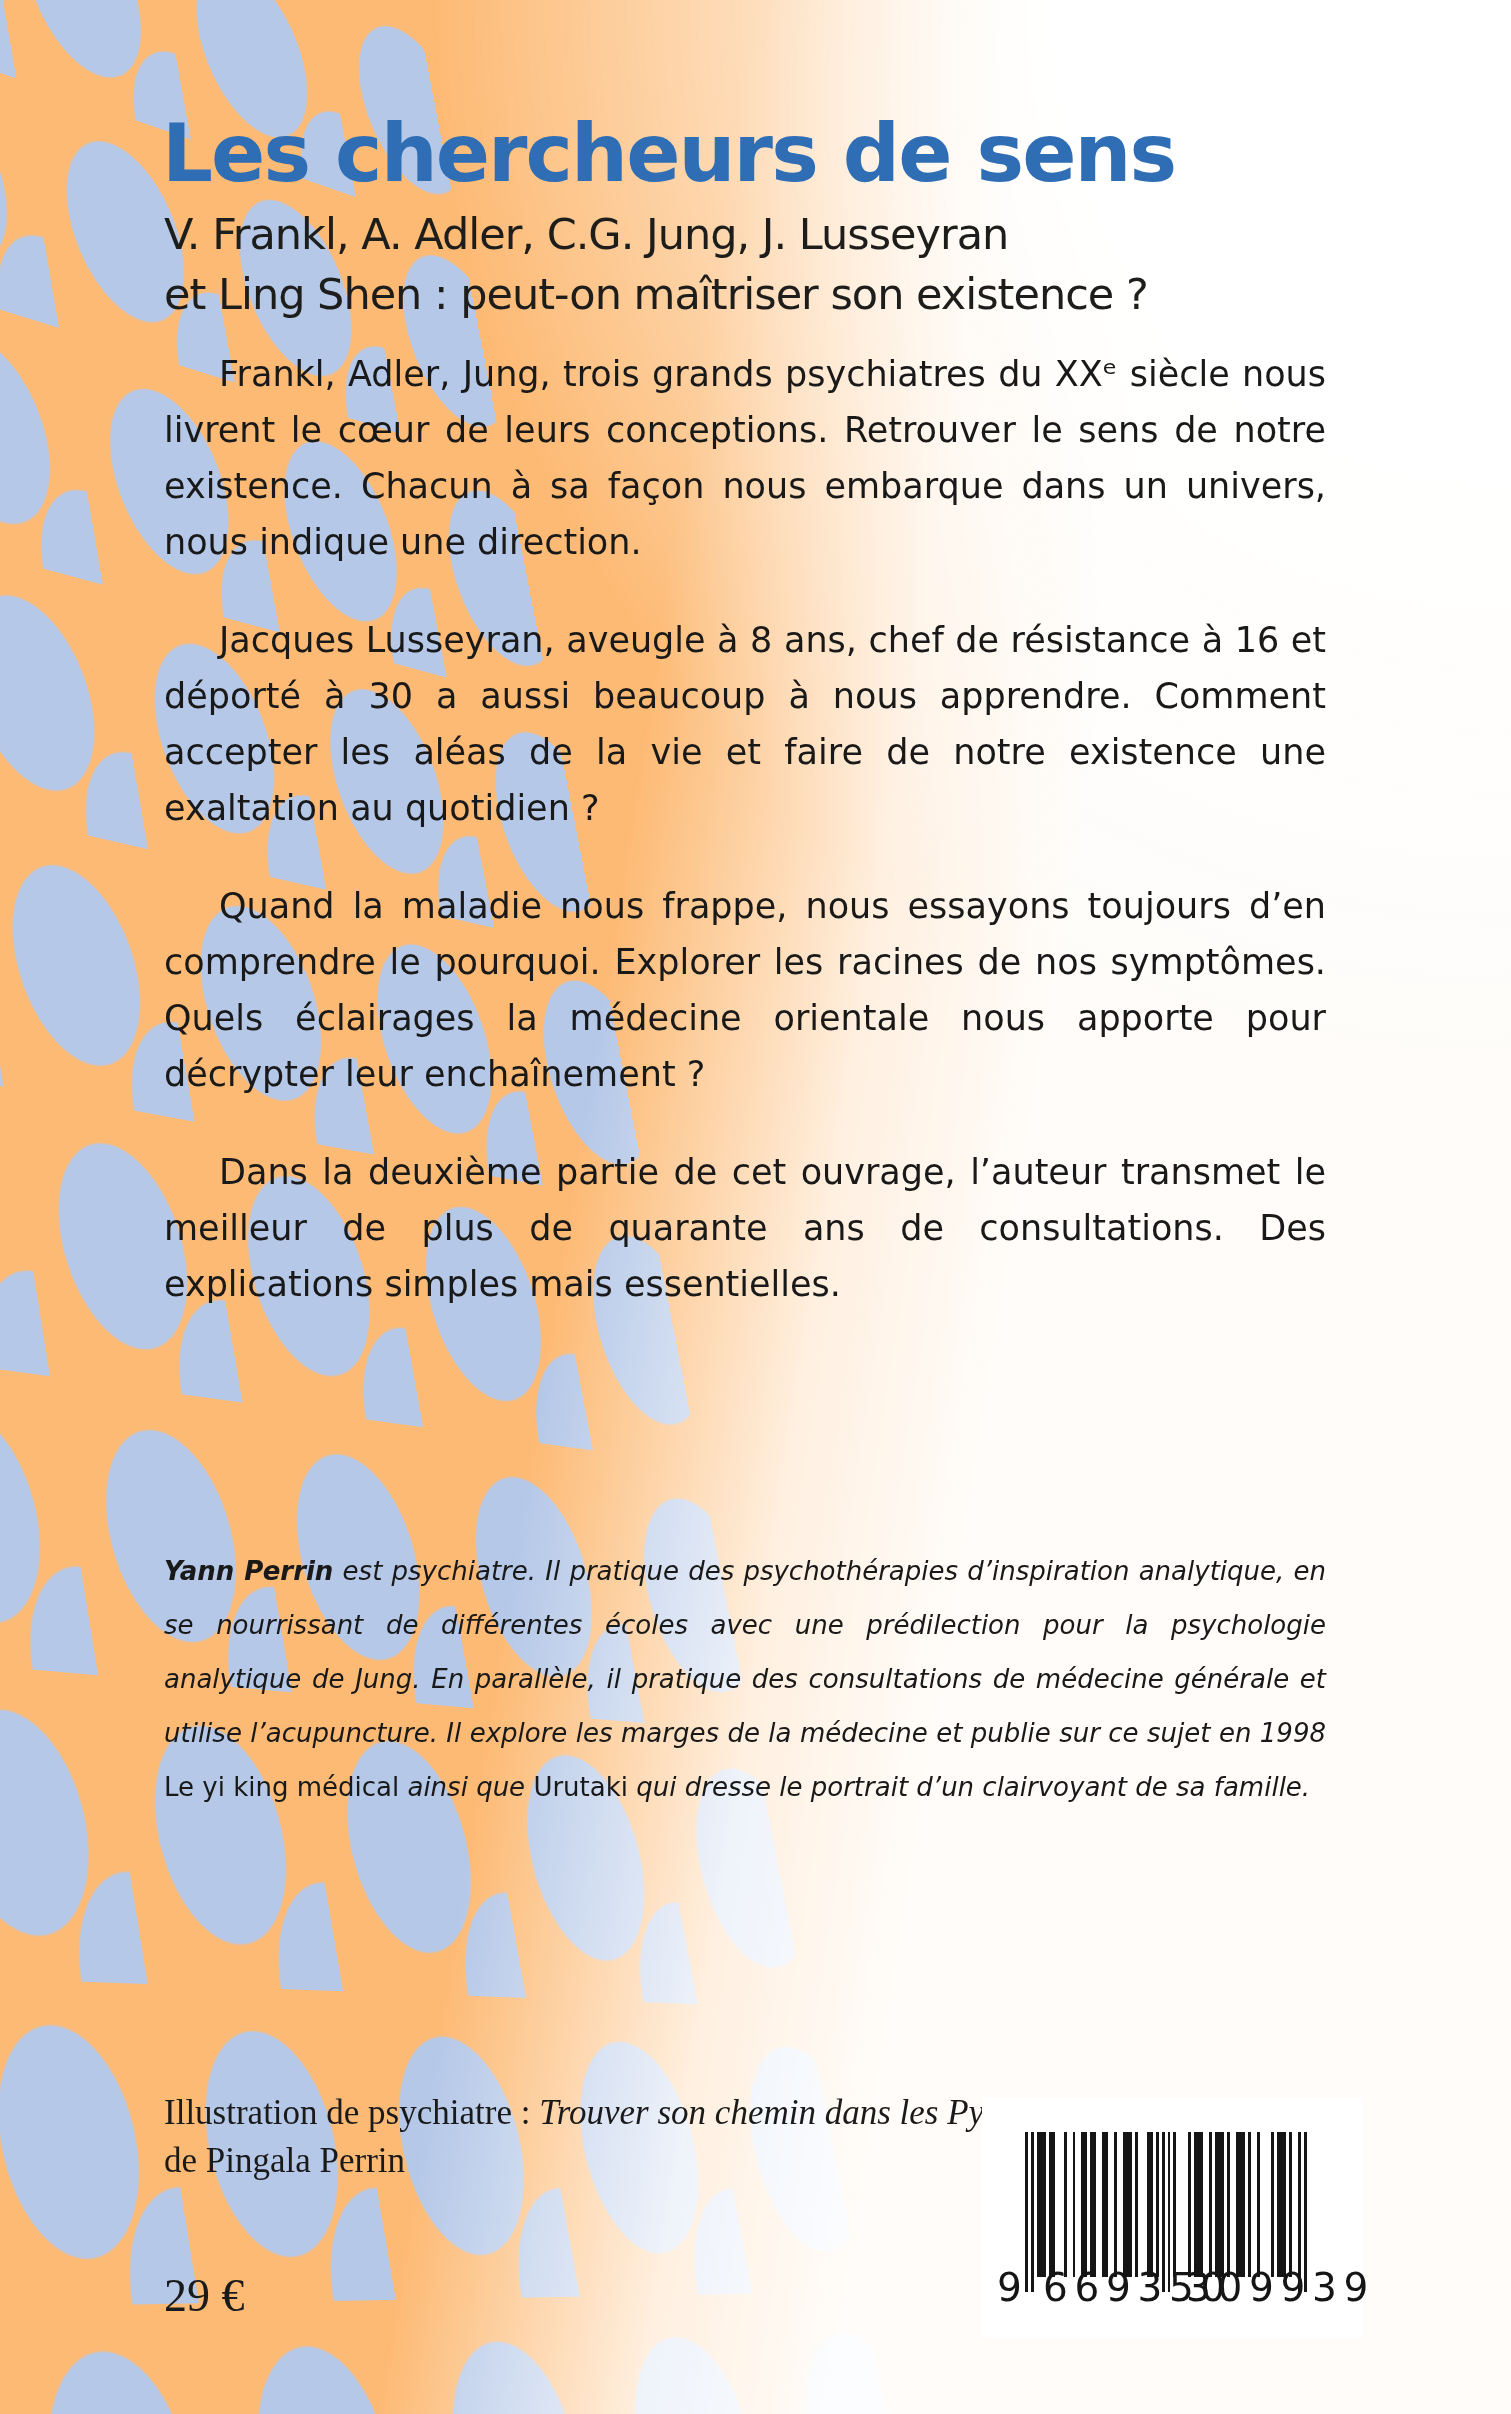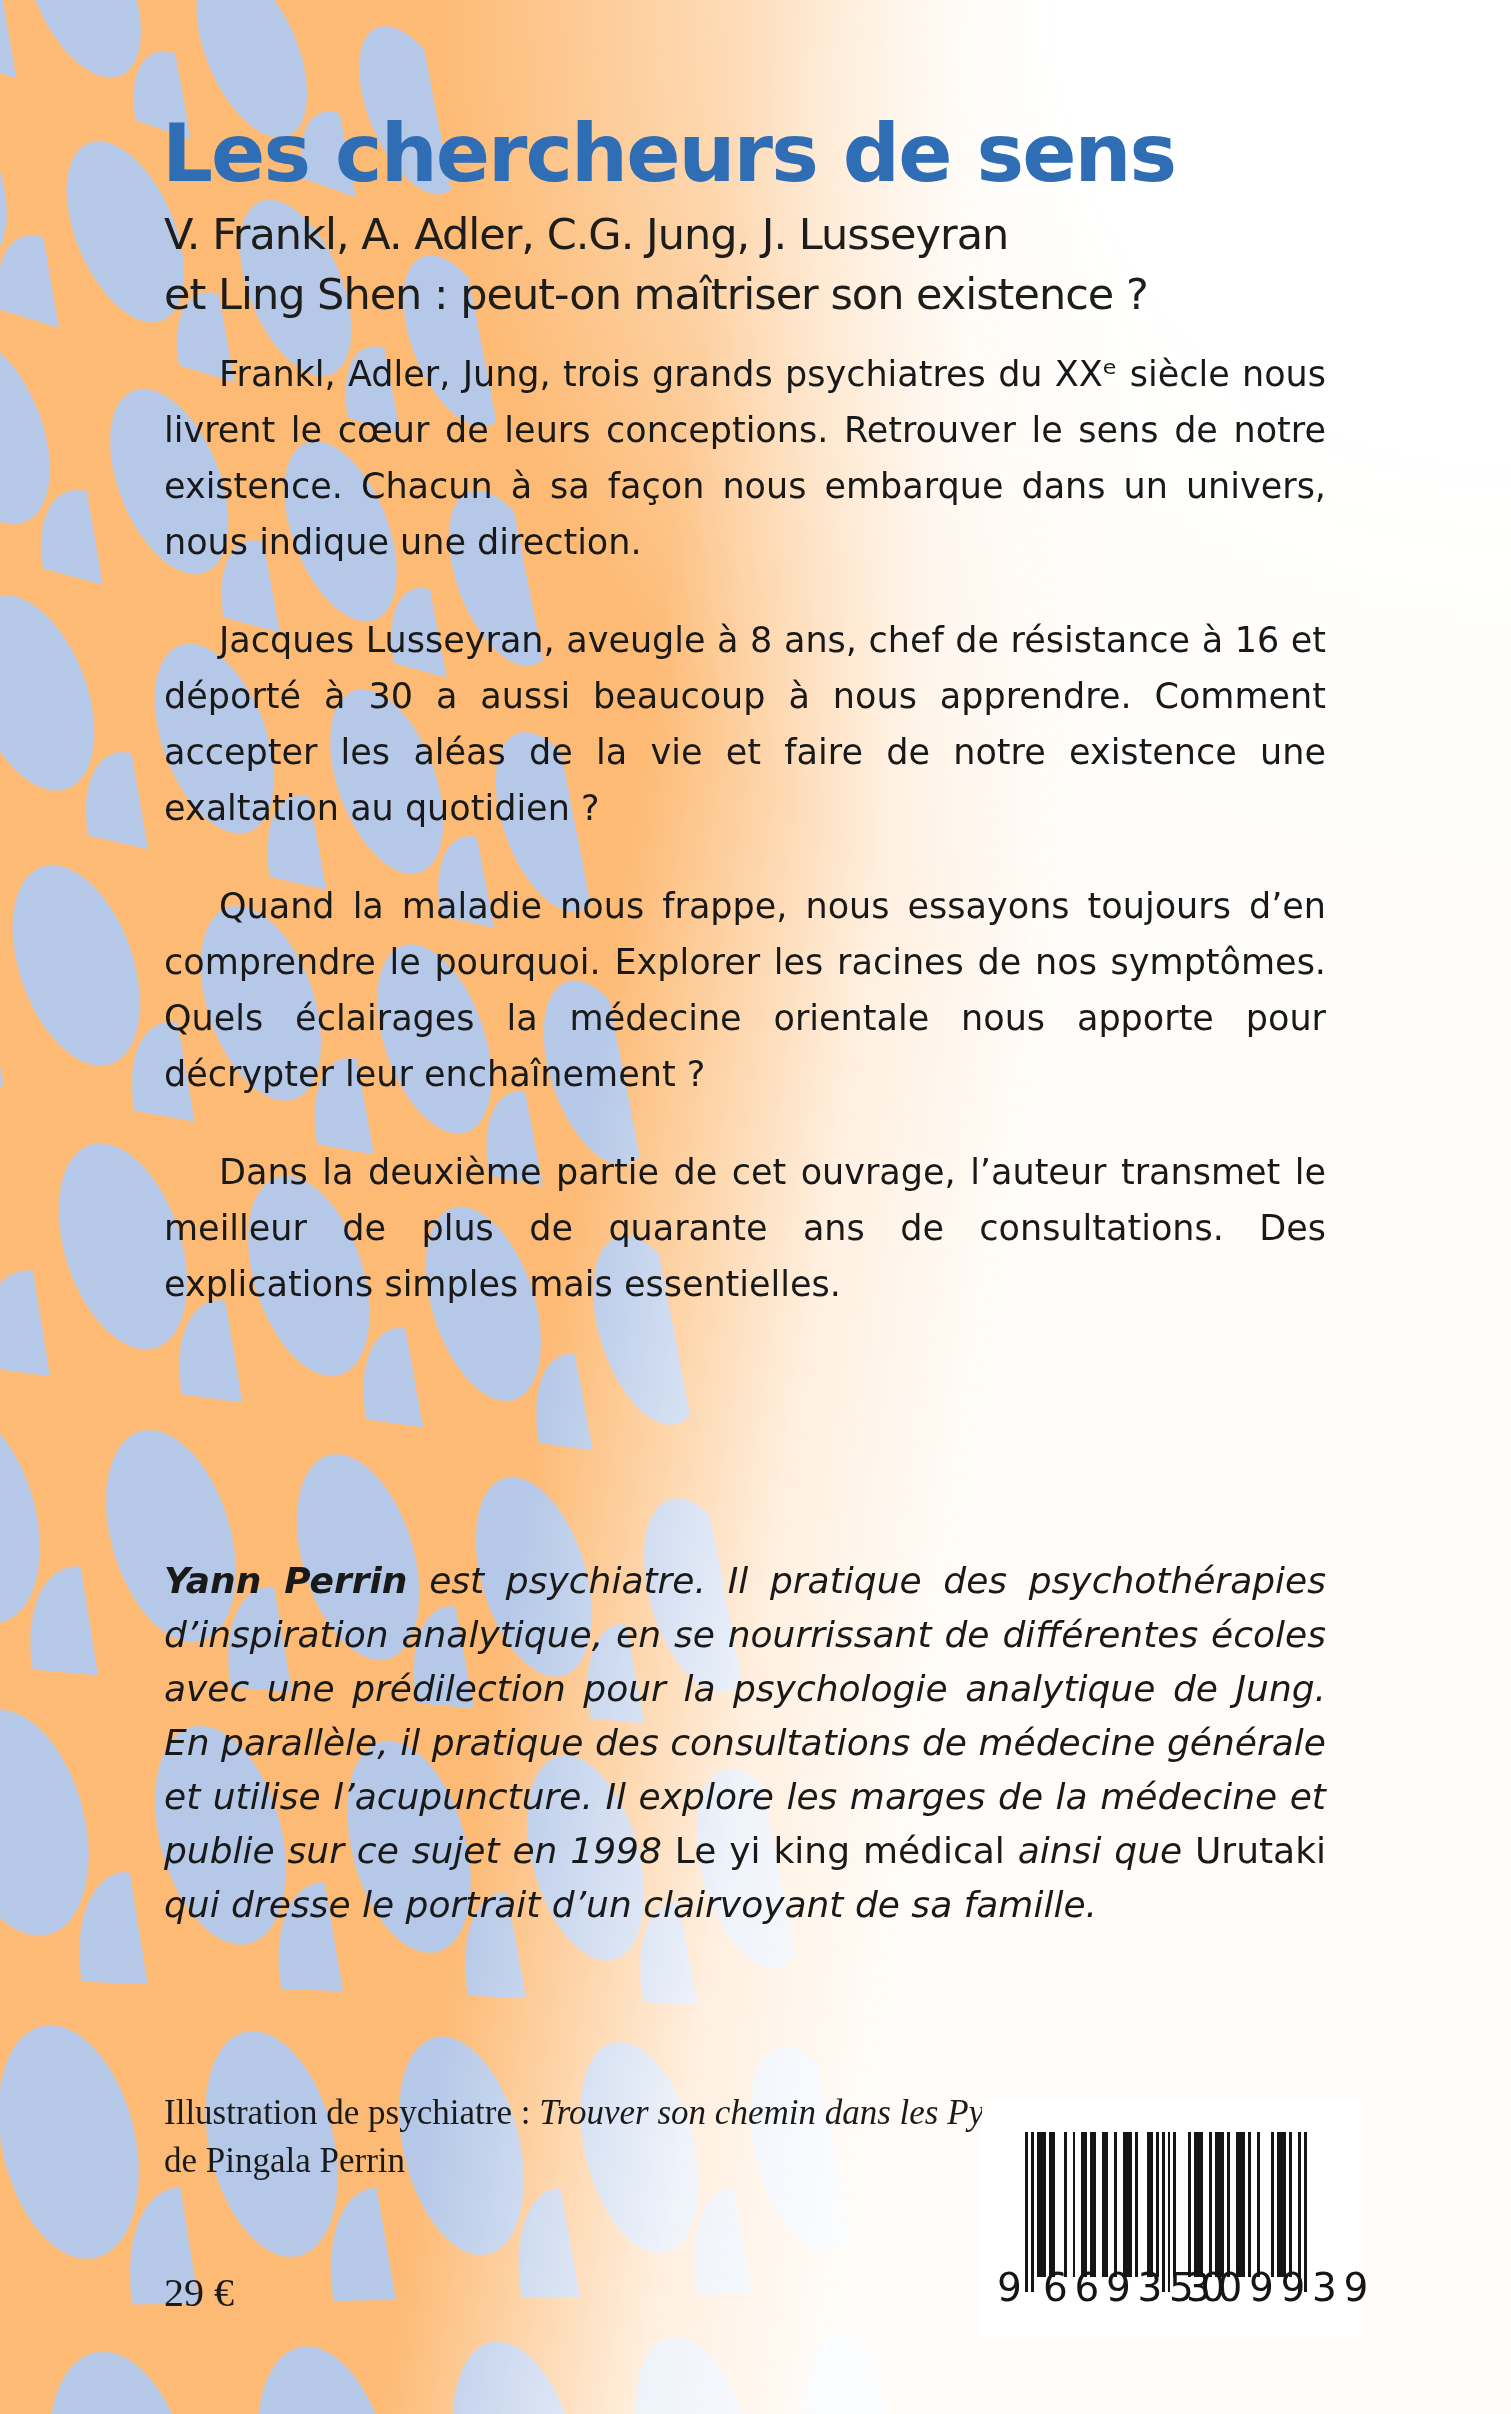--- a/index.html
+++ b/index.html
@@ -28,30 +28,30 @@
   
   .title{position:absolute;left:162px;top:107px;font-size:80px;font-weight:bold;
          letter-spacing:-1.9px;color:var(--title-blue,#2f6eb5);white-space:nowrap;}
   .subtitle{position:absolute;left:164px;top:204px;font-size:43px;line-height:60px;
             letter-spacing:-1px;color:#1d1d1b;white-space:nowrap;}
   .body-copy{position:absolute;left:164px;top:346px;width:1162px;font-size:35px;
              line-height:56px;text-align:justify;color:#191919;}
   .body-copy p{margin:0 0 0 0;text-indent:55px;}
   .body-copy p + p{margin-top:42px;}
 
-  .bio{position:absolute;left:164px;top:1518px;width:1162px;font-size:36px;line-height:54px;
+  .bio{position:absolute;left:164px;top:1518px;width:1162px;font-size:26px;line-height:54px;
        font-style:italic;text-align:justify;color:#191919;}
   .bio .author{font-weight:bold;}
   .bio .roman{font-style:normal;}
 
   .serif-block{font-family:"Liberation Serif","DejaVu Serif",serif;color:#1a1a1a;}
   .credit{position:absolute;left:164px;top:2089px;font-size:35px;line-height:48px;}
   .credit .ital{font-style:italic;}
   .isbn{position:absolute;left:164px;top:2216px;font-size:37px;}
-  .price{position:absolute;left:164px;top:2269px;font-size:40px;}
+  .price{position:absolute;left:164px;top:2269px;font-size:46px;}
 
   
   .barcode{position:absolute;left:982px;top:2098px;width:380px;height:240px;background:#fff;}
   .bars{position:absolute;left:43px;top:34px;width:282px;height:145px;display:flex;align-items:flex-start;}
   .bars .module{flex:1 0 auto;height:145px;}
   .bars .module.bar{background:#151515;}
   .bars .module.tall{height:160px;}
   .digits{position:absolute;left:0;top:167px;width:100%;height:48px;
           font-size:39px;letter-spacing:6.7px;color:#151515;}
   .digits .d9{position:absolute;left:15px;top:0;letter-spacing:0;}

